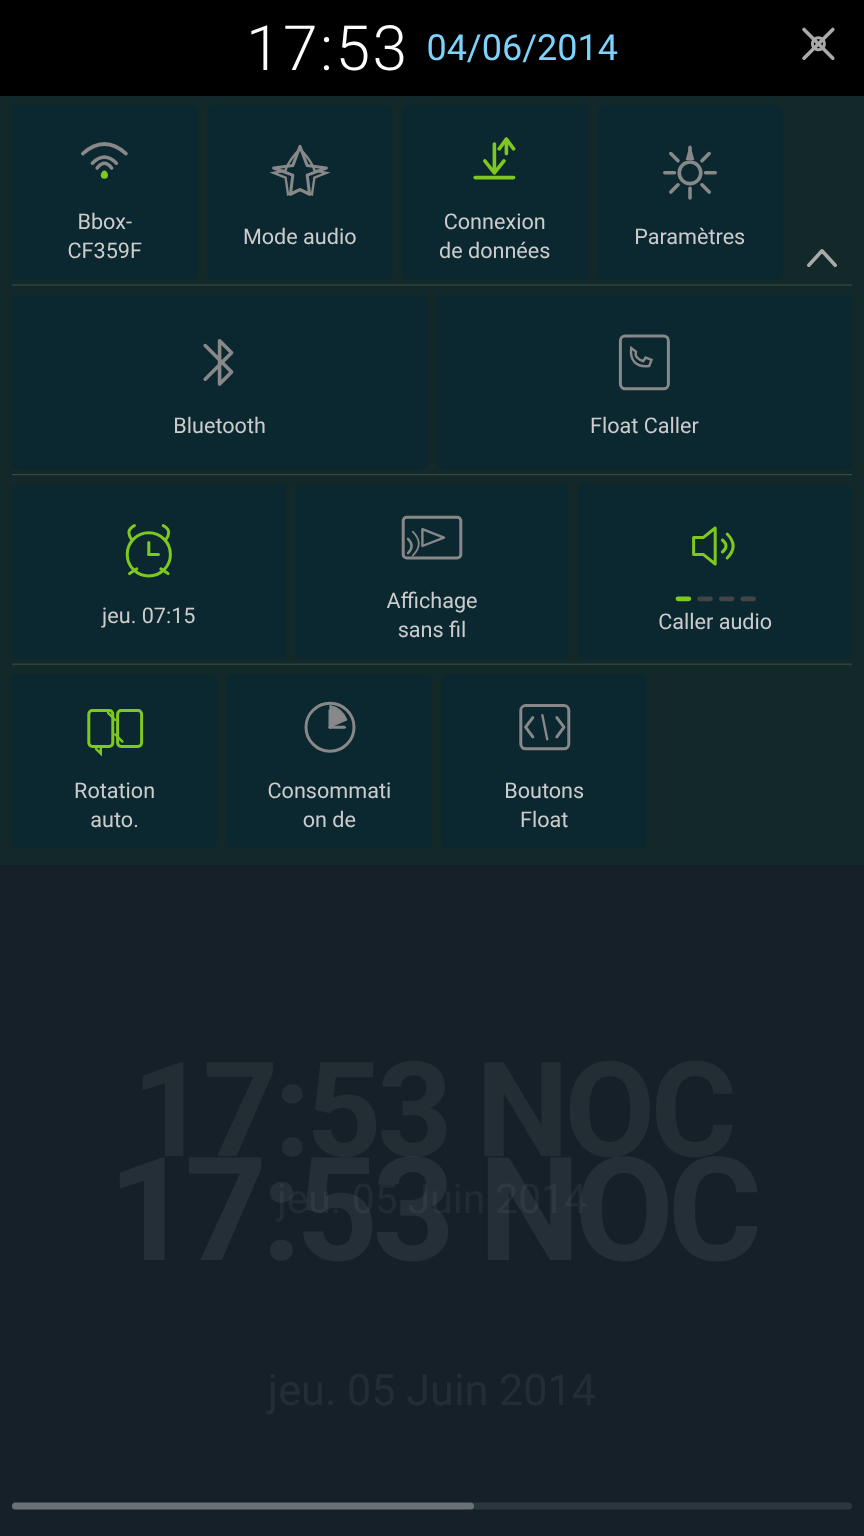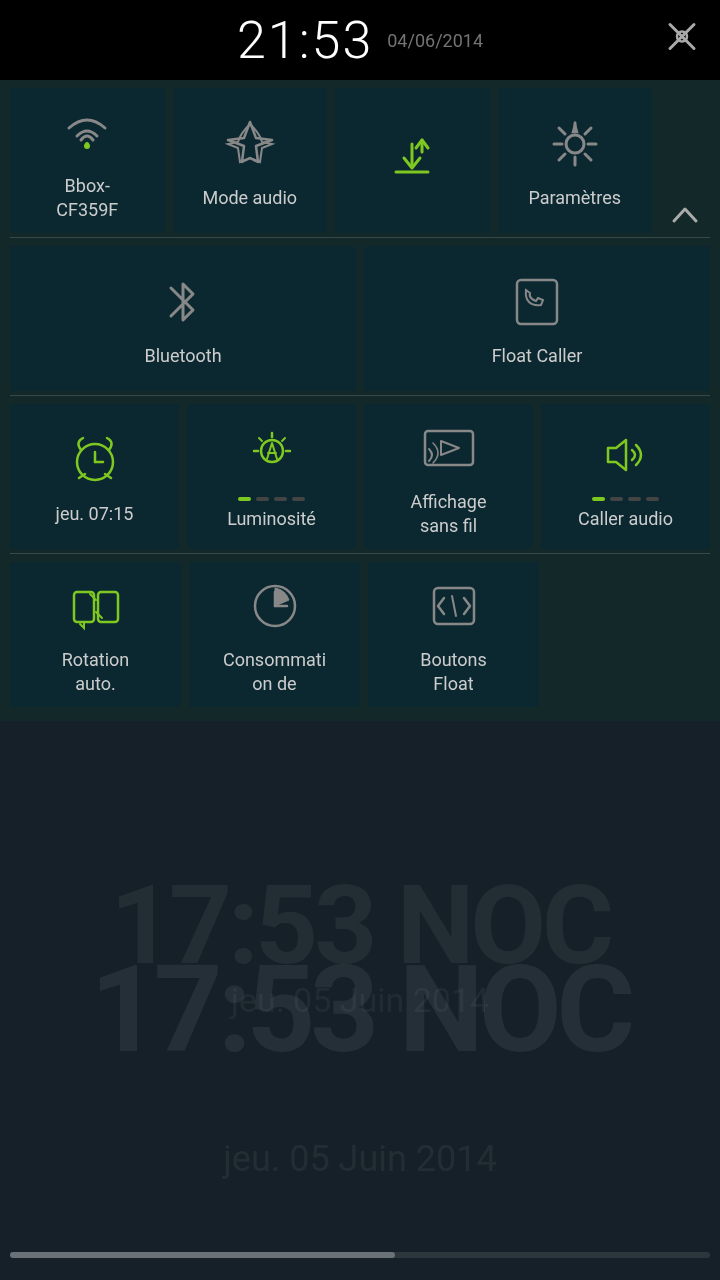--- a/index.html
+++ b/index.html
@@ -22,22 +22,22 @@
       justify-content: center;
       position: relative;
     }
     .status-time {
       font-size: 52px;
       color: #fff;
       font-weight: 300;
       letter-spacing: 2px;
     }
     .status-date {
-      font-size: 18px;
-      color: #737373;
+      font-size: 30px;
+      color: #7dd3fc;
       margin-left: 14px;
     }
     .status-icon {
       position: absolute;
       right: 20px;
       top: 50%;
       transform: translateY(-50%);
       color: #bbb;
       font-size: 28px;
     }
@@ -148,21 +148,21 @@
   </style>
 </head>
 <body>
 
 <div class="bg-content">
   <div class="bg-text">17:53 NOC</div>
   <div class="bg-text2">jeu. 05 Juin 2014</div>
 </div>
 
 <div class="status-bar">
-  <span class="status-time">21:53</span>
+  <span class="status-time">17:53</span>
   <span class="status-date">04/06/2014</span>
   <div class="status-icon">
     <svg width="36" height="36" viewBox="0 0 36 36" fill="#aaa">
 
       <line x1="6" y1="6" x2="30" y2="30" stroke="#aaa" stroke-width="3" stroke-linecap="round"></line>
       <line x1="30" y1="6" x2="6" y2="30" stroke="#aaa" stroke-width="3" stroke-linecap="round"></line>
       <circle cx="18" cy="18" r="5" fill="none" stroke="#aaa" stroke-width="2.5"></circle>
     </svg>
   </div>
 </div>
@@ -201,20 +201,21 @@
 
           <path d="M26 36 L26 14" stroke="#7ec820" stroke-width="3" stroke-linecap="round"></path>
           <path d="M18 28 L26 38 L34 28" stroke="#7ec820" stroke-width="3" fill="none" stroke-linecap="round" stroke-linejoin="round"></path>
 
           <path d="M36 22 L36 10" stroke="#7ec820" stroke-width="3" stroke-linecap="round"></path>
           <path d="M30 18 L36 10 L42 18" stroke="#7ec820" stroke-width="3" fill="none" stroke-linecap="round" stroke-linejoin="round"></path>
 
           <line x1="10" y1="42" x2="42" y2="42" stroke="#7ec820" stroke-width="3" stroke-linecap="round"></line>
         </svg>
       </div>
+      <span class="tile-label">Connexion<br>de données</span>
     </div>
 
     <div class="qs-tile">
       <div class="tile-icon">
         <svg width="54" height="54" viewBox="0 0 54 54" fill="none">
           <circle cx="27" cy="27" r="9" stroke="#888" stroke-width="3"></circle>
           <path d="M27 8 L29 15 L27 15 L25 15 Z" stroke="#888" stroke-width="2.5" stroke-linecap="round"></path>
 
           <g stroke="#888" stroke-width="3" stroke-linecap="round">
             <line x1="27" y1="6" x2="27" y2="14"></line>
@@ -280,78 +281,53 @@
           <path d="M12 46 L18 42" stroke="#7ec820" stroke-width="2.5" stroke-linecap="round"></path>
           <path d="M44 46 L38 42" stroke="#7ec820" stroke-width="2.5" stroke-linecap="round"></path>
 
           <path d="M14 18 Q8 10 16 6" stroke="#7ec820" stroke-width="2.5" fill="none" stroke-linecap="round"></path>
           <path d="M42 18 Q48 10 40 6" stroke="#7ec820" stroke-width="2.5" fill="none" stroke-linecap="round"></path>
         </svg>
       </div>
       <span class="tile-label">jeu. 07:15</span>
     </div>
 
-    <div class="qs-tile">
-      <div class="tile-icon">
-        <svg width="56" height="52" viewBox="0 0 56 52" fill="none">
-
-          <circle cx="28" cy="22" r="11" stroke="#7ec820" stroke-width="2.5"></circle>
-
-          <path d="M23 30 L28 14 L33 30" stroke="#7ec820" stroke-width="2" fill="none" stroke-linecap="round" stroke-linejoin="round"></path>
-          <line x1="24" y1="24" x2="32" y2="24" stroke="#7ec820" stroke-width="2" stroke-linecap="round"></line>
-
-          <line x1="28" y1="4" x2="28" y2="8" stroke="#7ec820" stroke-width="2.5" stroke-linecap="round"></line>
-          <line x1="10" y1="22" x2="14" y2="22" stroke="#7ec820" stroke-width="2.5" stroke-linecap="round"></line>
-          <line x1="42" y1="22" x2="46" y2="22" stroke="#7ec820" stroke-width="2.5" stroke-linecap="round"></line>
-          <line x1="15" y1="9" x2="18" y2="12" stroke="#7ec820" stroke-width="2" stroke-linecap="round"></line>
-          <line x1="41" y1="9" x2="38" y2="12" stroke="#7ec820" stroke-width="2" stroke-linecap="round"></line>
+
+    <div class="qs-tile">
+      <div class="tile-icon">
+        <svg width="56" height="50" viewBox="0 0 56 50" fill="none">
+
+          <rect x="4" y="8" width="48" height="34" rx="3" stroke="#888" stroke-width="2.5"></rect>
+
+          <path d="M20 18 L38 25 L20 32 Z" stroke="#888" stroke-width="2" fill="none" stroke-linejoin="round"></path>
+
+          <path d="M8 38 Q14 32 8 26" stroke="#888" stroke-width="2" fill="none" stroke-linecap="round"></path>
+          <path d="M12 40 Q22 30 12 20" stroke="#888" stroke-width="1.5" fill="none" stroke-linecap="round"></path>
+        </svg>
+      </div>
+      <span class="tile-label">Affichage<br>sans fil</span>
+    </div>
+
+    <div class="qs-tile">
+      <div class="tile-icon">
+        <svg width="56" height="50" viewBox="0 0 56 50" fill="none">
+
+          <path d="M10 18 L10 32 L18 32 L28 40 L28 10 L18 18 Z" stroke="#7ec820" stroke-width="2.5" fill="none" stroke-linejoin="round"></path>
+
+          <path d="M34 20 Q40 25 34 30" stroke="#7ec820" stroke-width="2.5" fill="none" stroke-linecap="round"></path>
+          <path d="M38 15 Q48 25 38 35" stroke="#7ec820" stroke-width="2.5" fill="none" stroke-linecap="round"></path>
         </svg>
       </div>
 
       <div style="display:flex;gap:5px;margin-bottom:6px;">
         <div style="width:13px;height:4px;border-radius:2px;background:#7ec820;"></div>
         <div style="width:13px;height:4px;border-radius:2px;background:#444;"></div>
         <div style="width:13px;height:4px;border-radius:2px;background:#444;"></div>
         <div style="width:13px;height:4px;border-radius:2px;background:#444;"></div>
       </div>
-      <span class="tile-label">Luminosité</span>
-    </div>
-
-    <div class="qs-tile">
-      <div class="tile-icon">
-        <svg width="56" height="50" viewBox="0 0 56 50" fill="none">
-
-          <rect x="4" y="8" width="48" height="34" rx="3" stroke="#888" stroke-width="2.5"></rect>
-
-          <path d="M20 18 L38 25 L20 32 Z" stroke="#888" stroke-width="2" fill="none" stroke-linejoin="round"></path>
-
-          <path d="M8 38 Q14 32 8 26" stroke="#888" stroke-width="2" fill="none" stroke-linecap="round"></path>
-          <path d="M12 40 Q22 30 12 20" stroke="#888" stroke-width="1.5" fill="none" stroke-linecap="round"></path>
-        </svg>
-      </div>
-      <span class="tile-label">Affichage<br>sans fil</span>
-    </div>
-
-    <div class="qs-tile">
-      <div class="tile-icon">
-        <svg width="56" height="50" viewBox="0 0 56 50" fill="none">
-
-          <path d="M10 18 L10 32 L18 32 L28 40 L28 10 L18 18 Z" stroke="#7ec820" stroke-width="2.5" fill="none" stroke-linejoin="round"></path>
-
-          <path d="M34 20 Q40 25 34 30" stroke="#7ec820" stroke-width="2.5" fill="none" stroke-linecap="round"></path>
-          <path d="M38 15 Q48 25 38 35" stroke="#7ec820" stroke-width="2.5" fill="none" stroke-linecap="round"></path>
-        </svg>
-      </div>
-
-      <div style="display:flex;gap:5px;margin-bottom:6px;">
-        <div style="width:13px;height:4px;border-radius:2px;background:#7ec820;"></div>
-        <div style="width:13px;height:4px;border-radius:2px;background:#444;"></div>
-        <div style="width:13px;height:4px;border-radius:2px;background:#444;"></div>
-        <div style="width:13px;height:4px;border-radius:2px;background:#444;"></div>
-      </div>
       <span class="tile-label">Caller audio</span>
     </div>
 
   </div>
 
   <div class="qs-row-divider"></div>
 
   <div class="qs-row">
 
     <div class="qs-tile">

